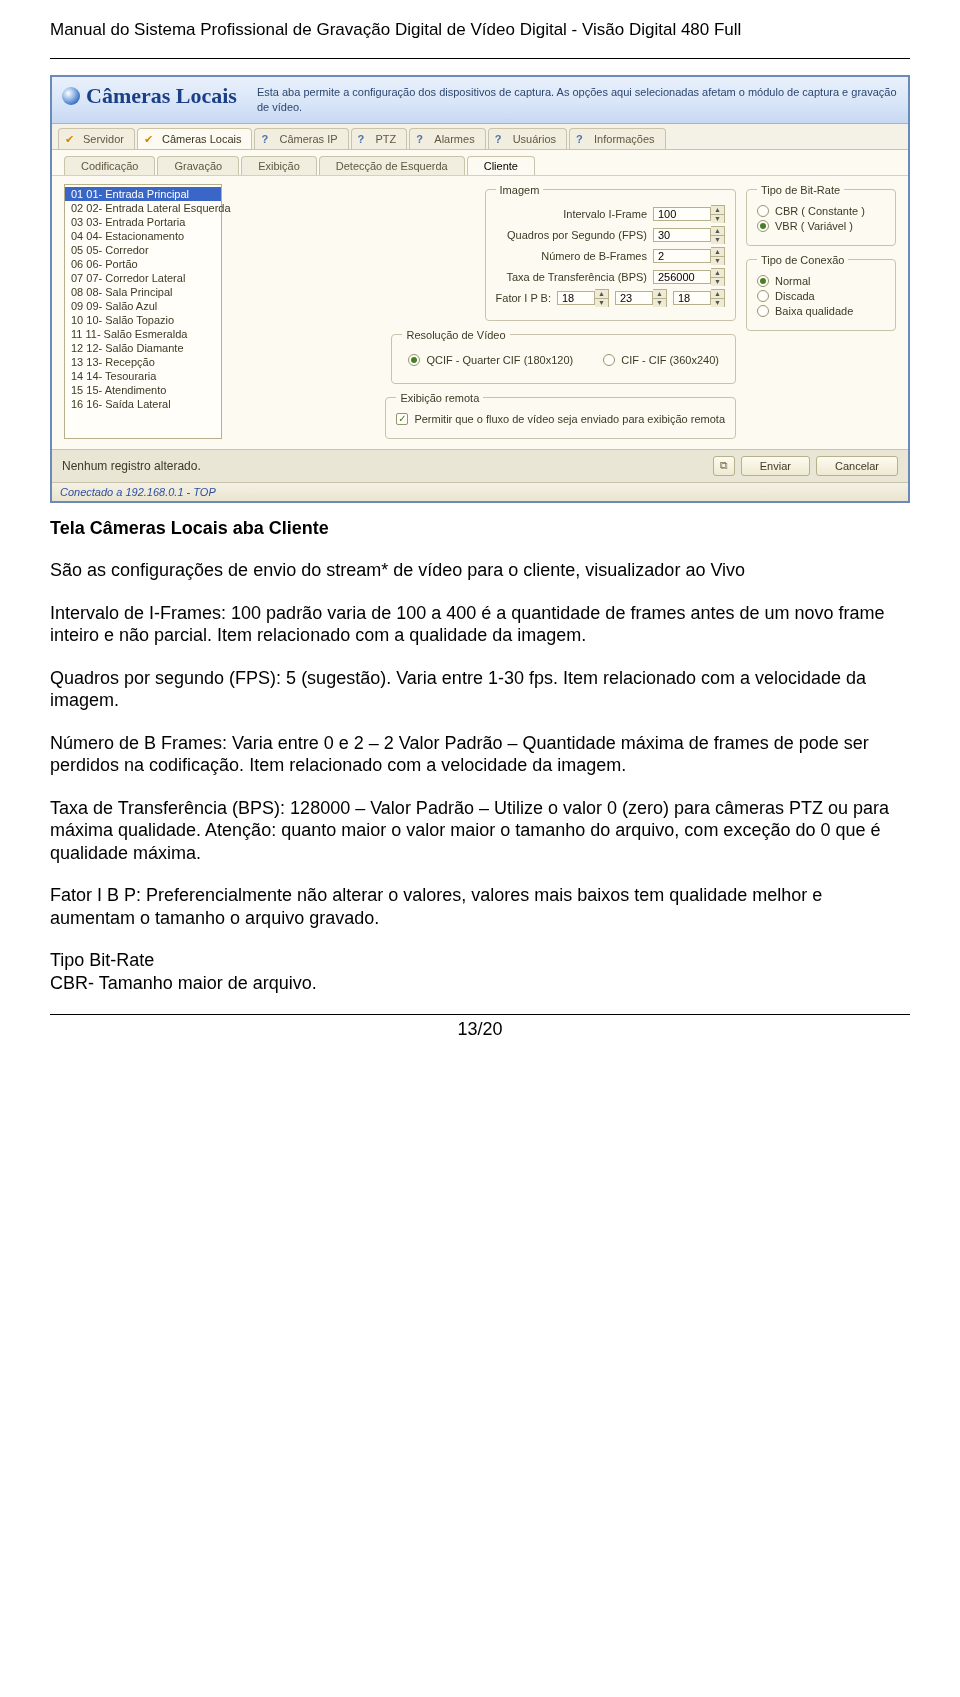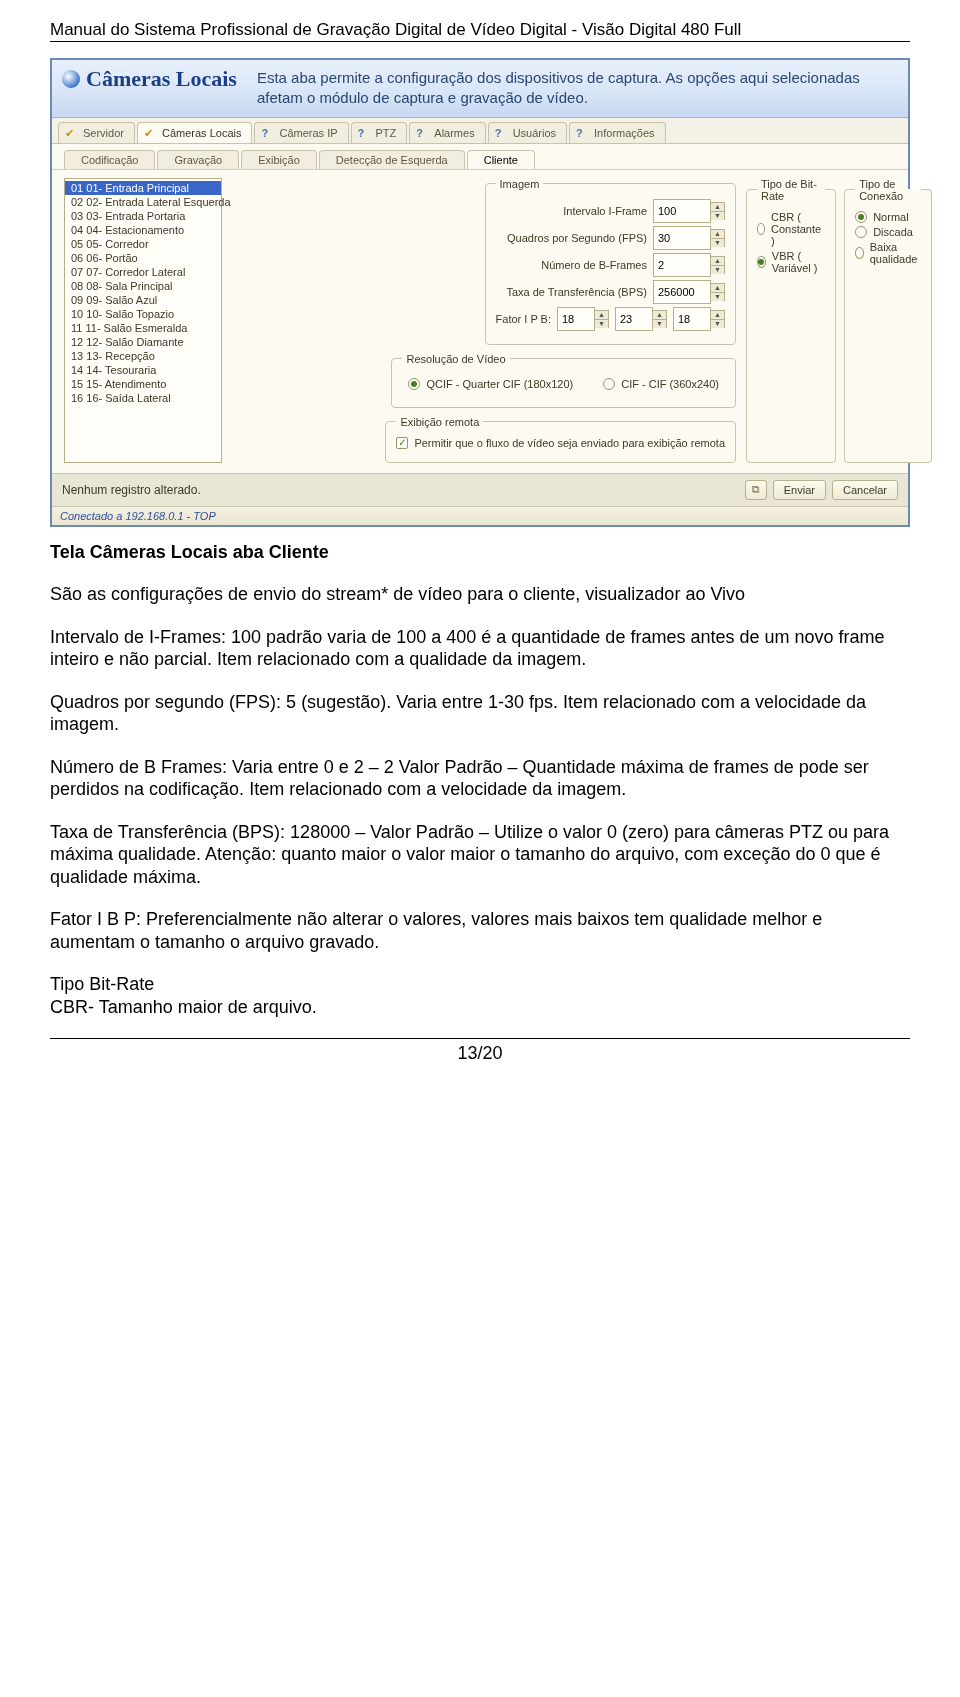--- a/index.html
+++ b/index.html
@@ -8,21 +8,21 @@
     font-size: 13px;
     background: #fff;
     width: 960px;
     padding: 20px 50px 40px 50px;
     color: #000;
   }
   .doc-header {
     font-family: "Verdana", Arial, sans-serif;
     font-size: 17px;
     color: #000;
-    padding-bottom: 1px;
+    padding-bottom: 18px;
     border-bottom: 1px solid #000;
     margin-bottom: 16px;
   }
   .app-window {
     border: 2px solid #6b8ab8;
     background: #f6f4eb;
     margin-bottom: 14px;
     font-size: 11px;
     color: #333;
   }
@@ -42,21 +42,21 @@
   }
   .titlebar-title {
     font-family: "Comic Sans MS", cursive;
     font-size: 22px;
     font-weight: bold;
     color: #1b3f87;
     display:flex; align-items:center;
     white-space: nowrap;
   }
   .titlebar-desc {
-    font-size: 15px;
+    font-size: 11px;
     color: #2b466f;
     line-height: 1.35;
     padding-top: 2px;
   }
   .main-tabs {
     display: flex;
     gap: 2px;
     padding: 0 6px;
     background: #f4f1e7;
     border-bottom: 1px solid #c9c3ac;
@@ -122,40 +122,40 @@
     padding: 1px 6px;
     white-space: nowrap;
     color:#3d3925;
   }
   .camera-list .cam-item.selected {
     background: #3a66c8;
     color: #fff;
   }
   .right-col { flex:1; display:flex; gap:10px; }
   .mid-col { flex:1; display:flex; flex-direction:column; gap:8px;align-items:flex-end; }
-  .side-col { width:150px; display:flex; flex-direction:row; gap:8px; }
+  .side-col { width:150px; display:flex; flex-direction:column; gap:8px; }
   fieldset.app-fs {
     border: 1px solid #c9c3ac;
     border-radius: 4px;
     padding: 6px 10px 10px 10px;
     background: #fdfbf1;
     font-size: 11px;
     color: #3d3925;
     position: relative;
   }
   fieldset.app-fs > legend {
     padding: 0 4px;
     color: #3d3925;
     font-size: 11px;
   }
   .form-row { display:flex; align-items:center; justify-content:flex-end; gap:6px; margin:3px 0; }
   .form-row .lbl { flex:1; text-align:right; color:#3d3925; }
   .spin { display:flex; align-items:center; }
   .spin input {
-    width: 58px; height:24px;
+    width: 58px; height:14px;
     border:1px solid #b7b08d;
     background:#fffef8;
     font-size:11px;
     padding:1px 4px;
   }
   .spin .arrows {
     display:flex; flex-direction:column;
     border:1px solid #b7b08d; border-left:none;
     height:18px; width:14px;
   }
@@ -183,21 +183,21 @@
     align-items:center;
     padding:6px 10px;
     background:#eae6d6;
     border-top:1px solid #c9c3ac;
     gap:6px;
   }
   .toolbar .status-msg { flex:1; color:#3d3925; font-size:12px; }
   .app-btn {
     border:1px solid #b7b08d;
     background:linear-gradient(#fdfbef,#eee9d2);
-    padding:3px 10px;
+    padding:3px 18px;
     border-radius:3px;
     font-size:11px;
     color:#3d3925;
     cursor:pointer;
   }
   .copy-ico {
     width:22px; height:20px; border:1px solid #b7b08d;
     background:linear-gradient(#fdfbef,#eee9d2);
     border-radius:3px; display:flex; align-items:center; justify-content:center;
     font-size:11px; color:#7b7558; cursor:pointer;

